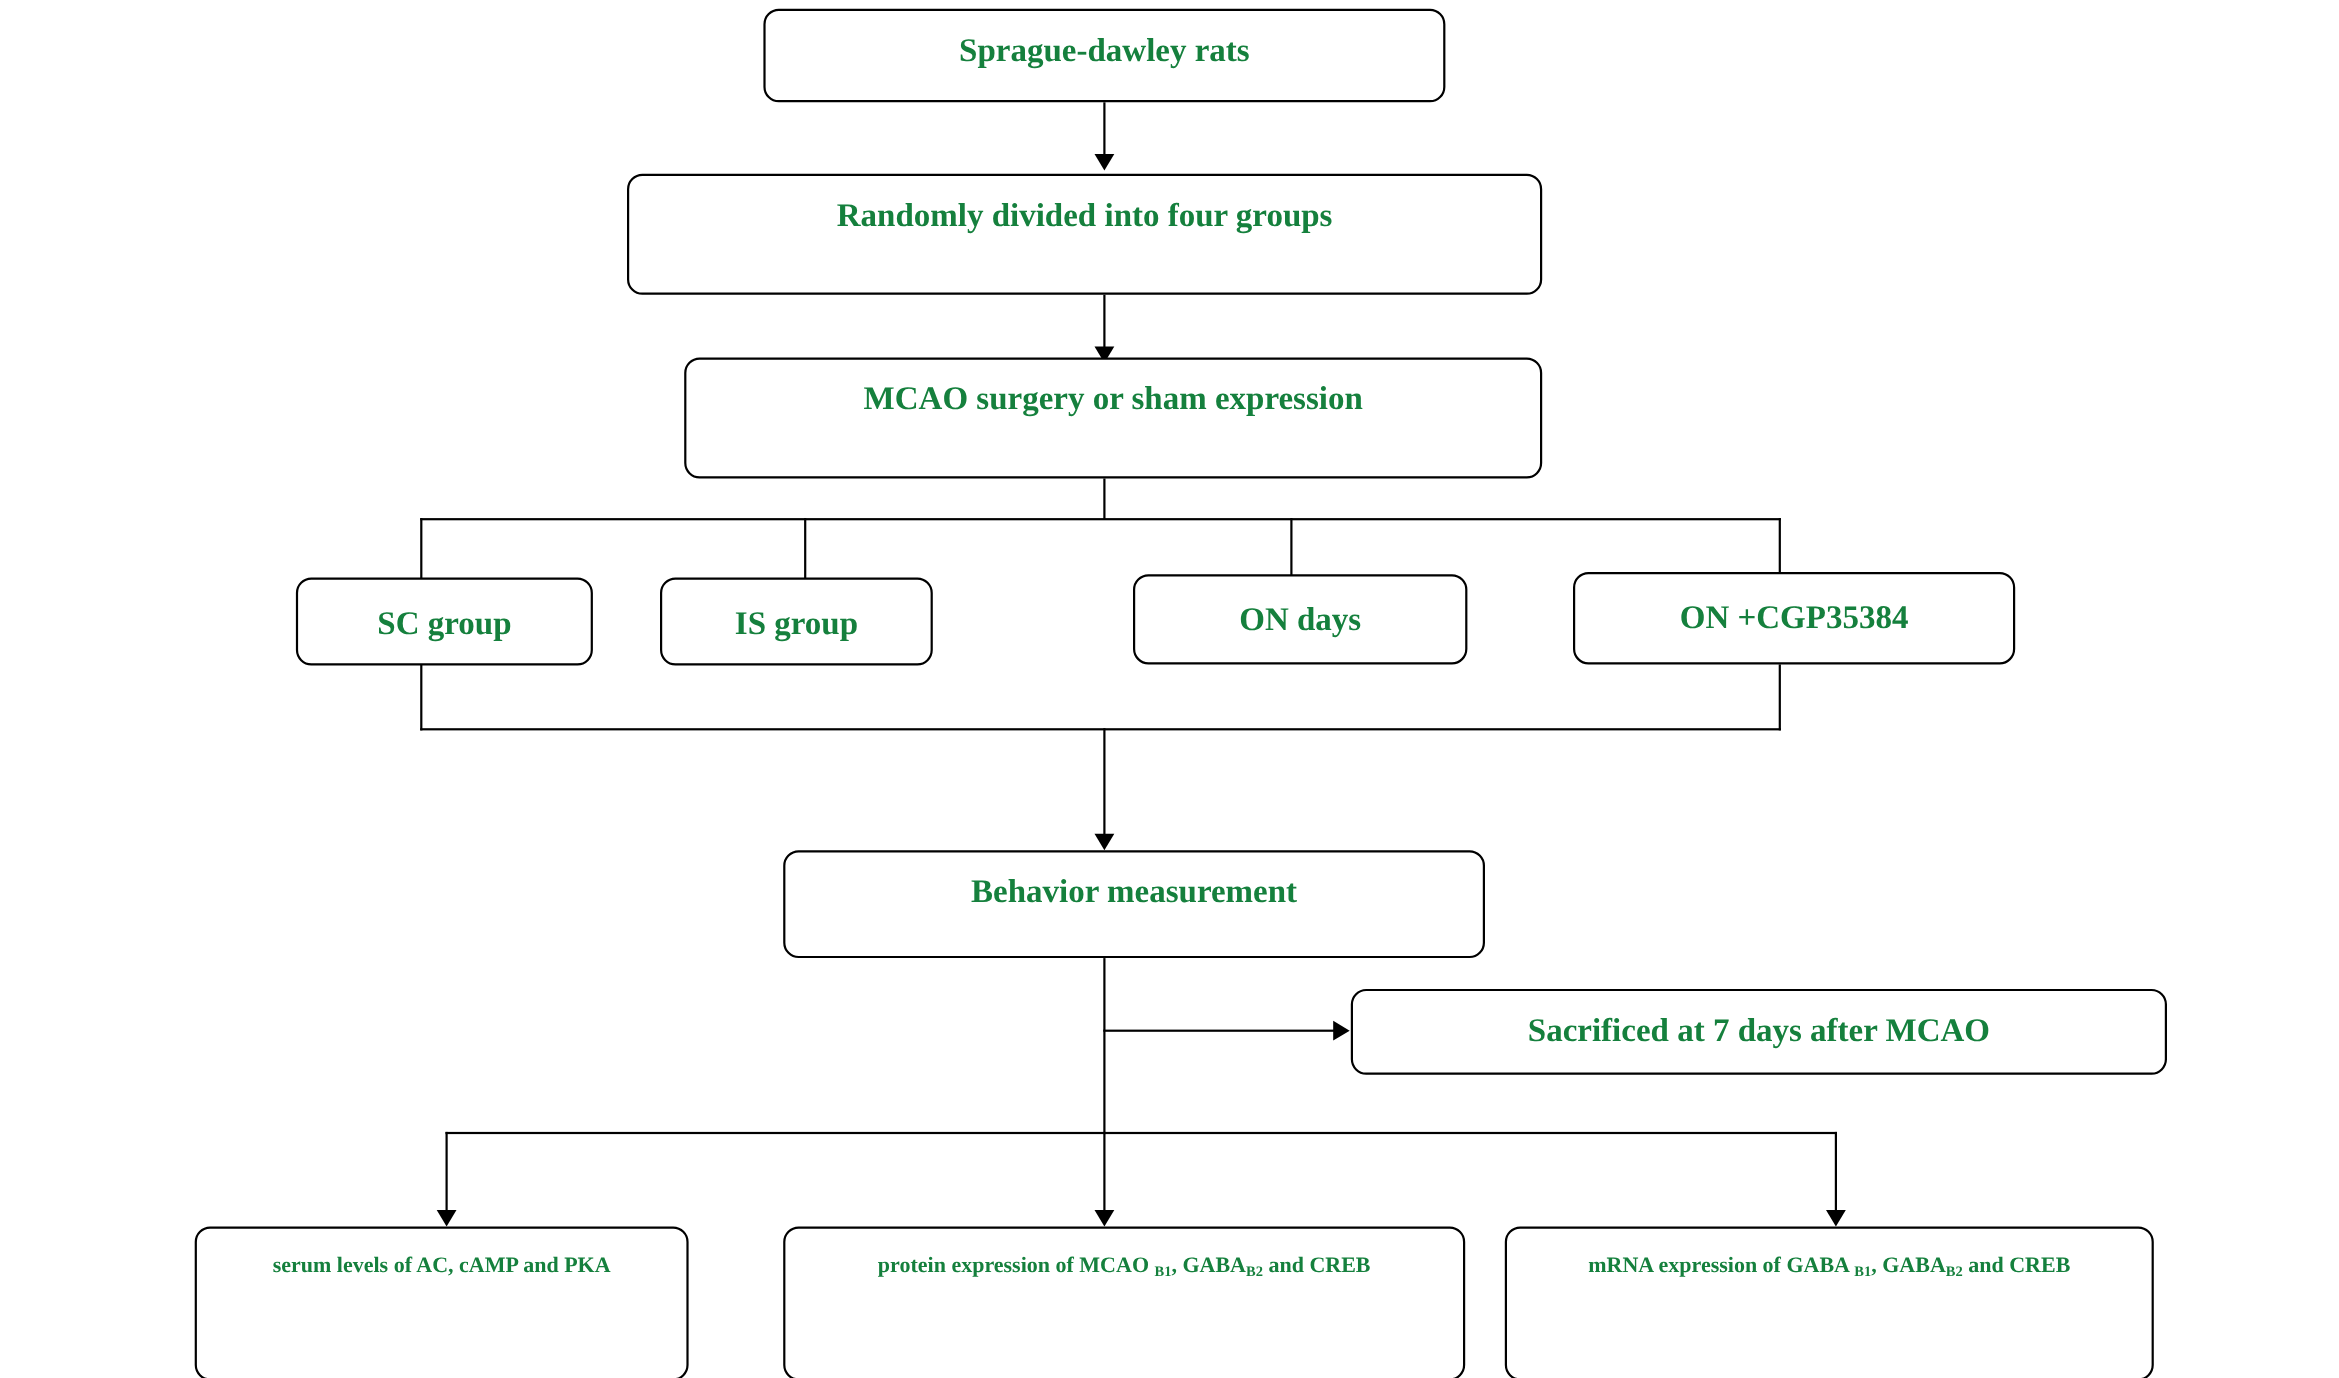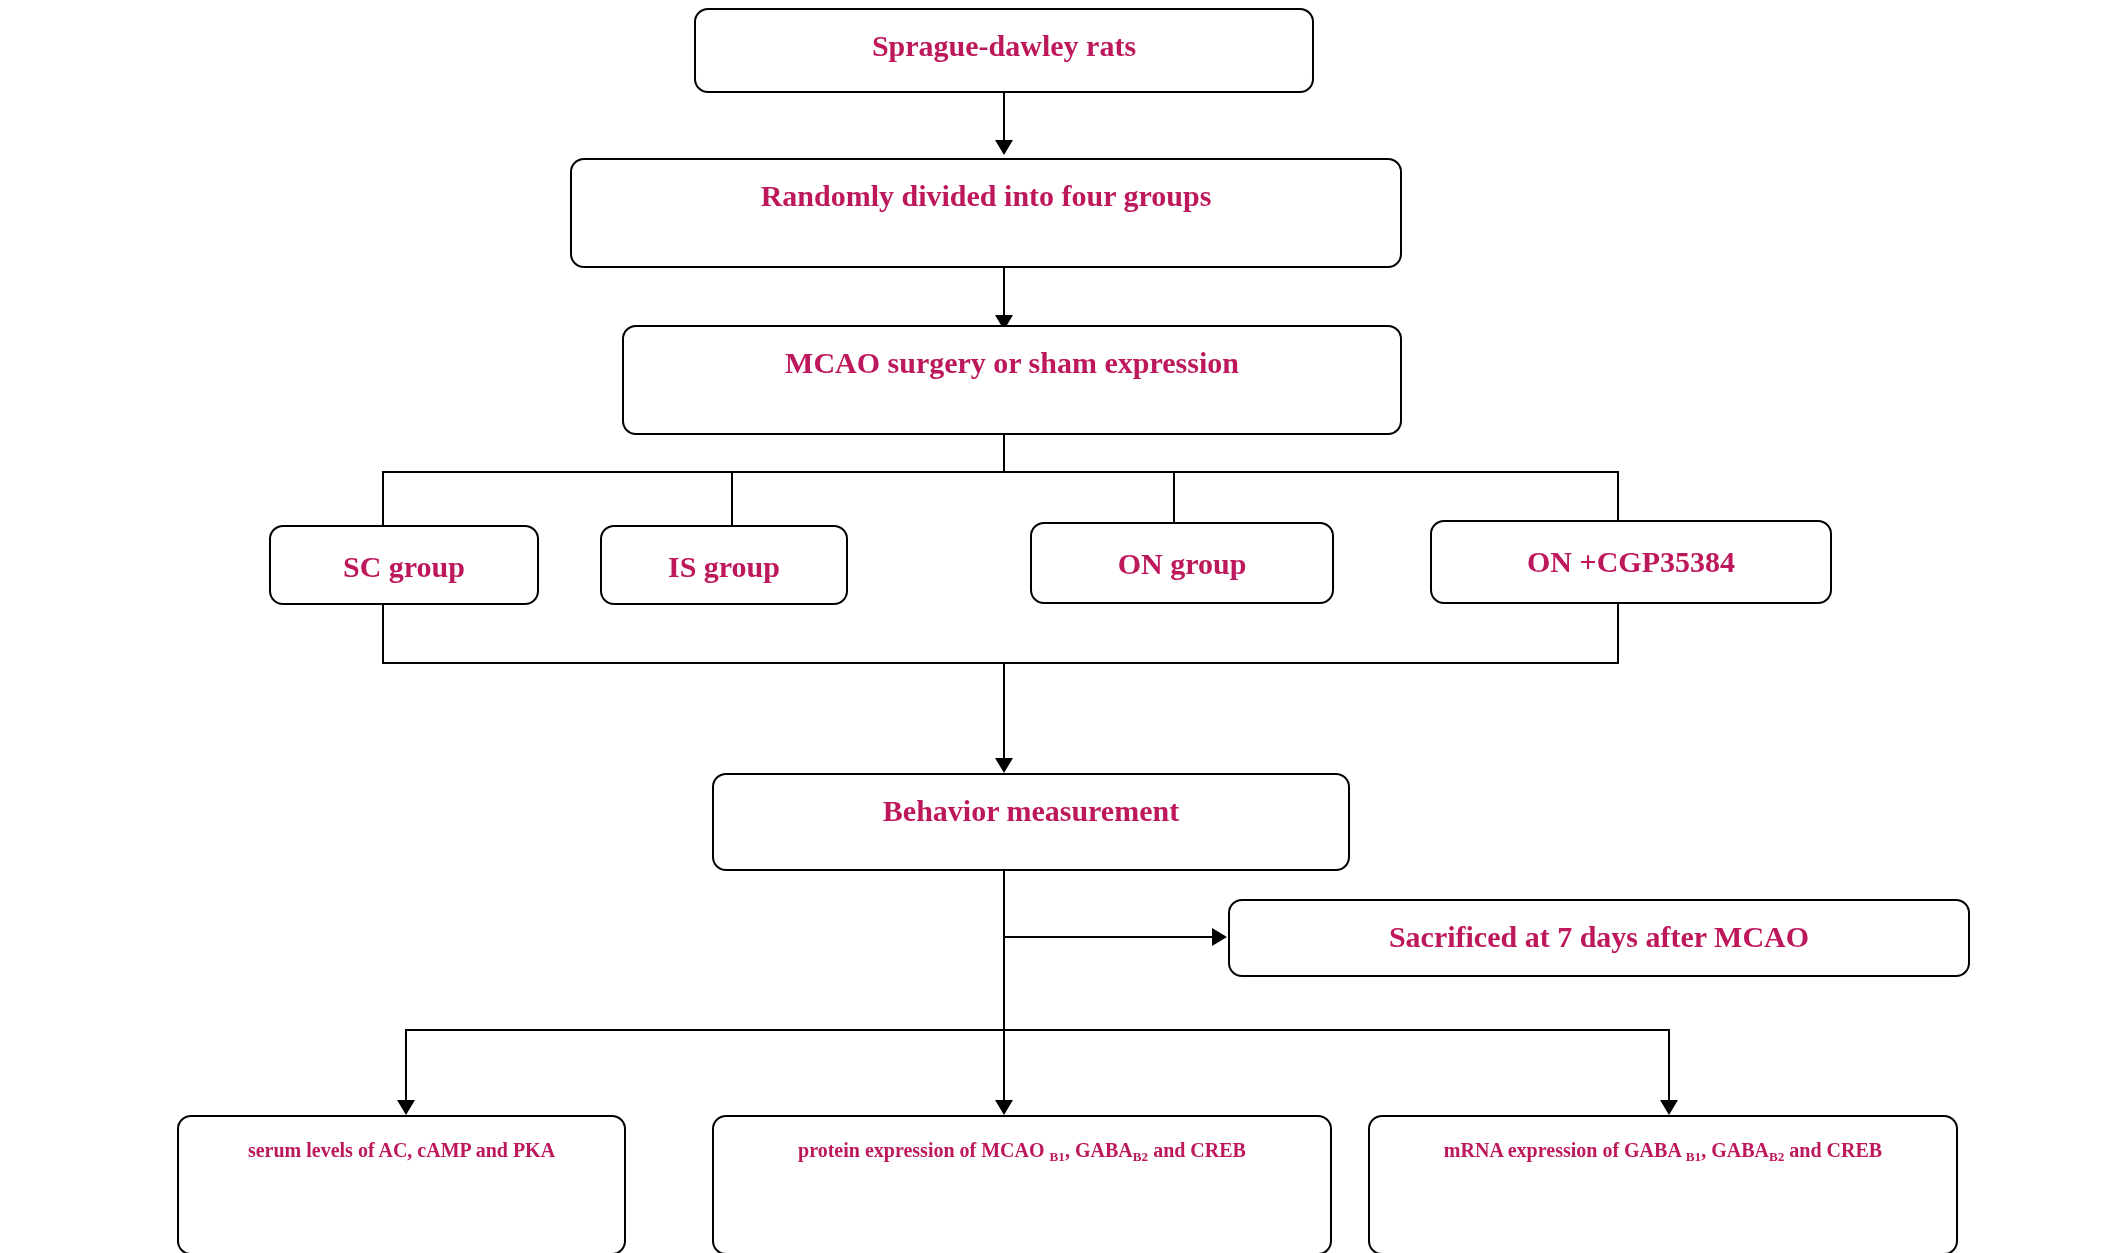--- a/index.html
+++ b/index.html
@@ -16,21 +16,21 @@
     font-family: "Liberation Serif", "DejaVu Serif", serif;
   }
   .node {
     position: absolute;
     box-sizing: border-box;
     border: 2px solid #000000;
     border-radius: 14px;
     background: #ffffff;
     display: block;
     text-align: center;
-    color: #be185d;
+    color: #15803d;
     font-weight: bold;
     z-index: 3;
   }
   .node .label {
     display: block;
     width: 100%;
     padding: 0 12px;
     box-sizing: border-box;
     line-height: 1.18;
   }
@@ -108,21 +108,21 @@
 
   <div class="node grp" style="left:245px; top:525px; width:270px; height:80px;margin-left:24px;">
     <span class="label">SC group</span>
   </div>
 
   <div class="node grp" style="left:600px; top:525px; width:248px; height:80px;">
     <span class="label">IS group</span>
   </div>
 
   <div class="node grp" style="left:1030px; top:522px; width:304px; height:82px;">
-    <span class="label">ON group</span>
+    <span class="label">ON days</span>
   </div>
 
   <div class="node grp" style="left:1430px; top:520px; width:402px; height:84px;">
     <span class="label">ON +CGP35384</span>
   </div>
 
   <div class="ln v" style="left:382px; top:604px; height:60px;"></div>
   <div class="ln v" style="left:1617px; top:604px; height:60px;"></div>
   <div class="ln h" style="left:382px; top:662px; width:1237px;"></div>
 

